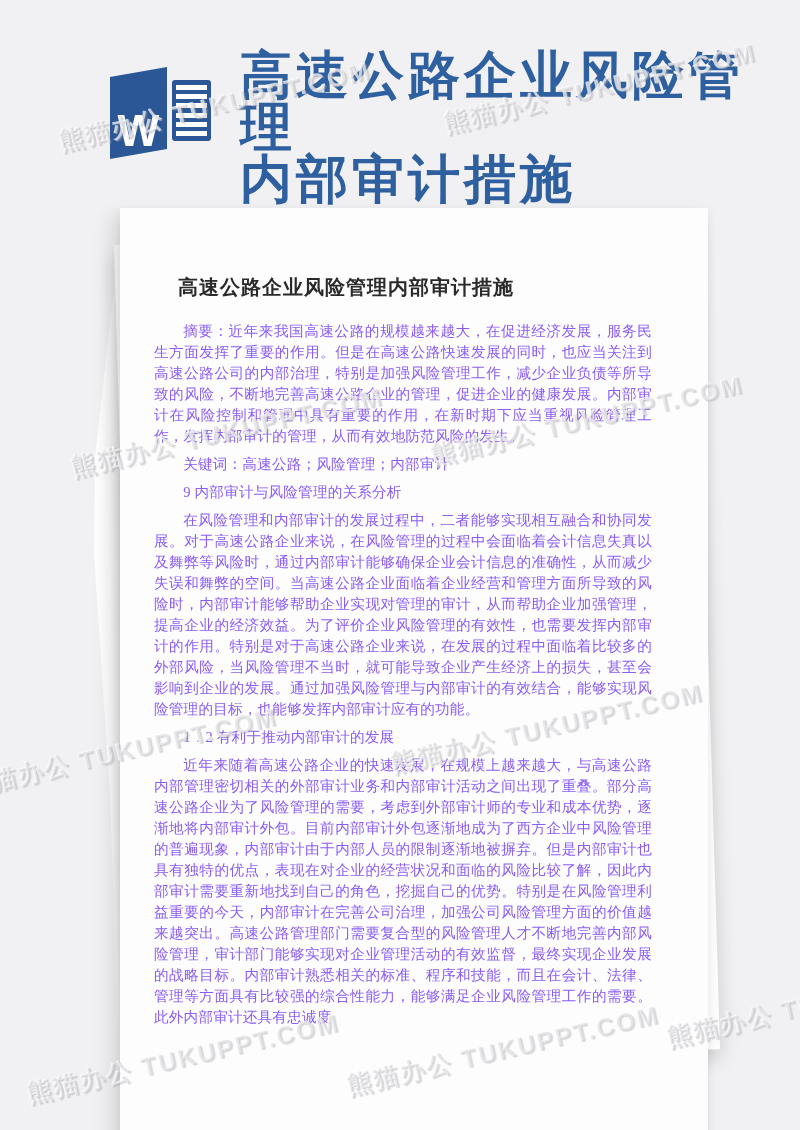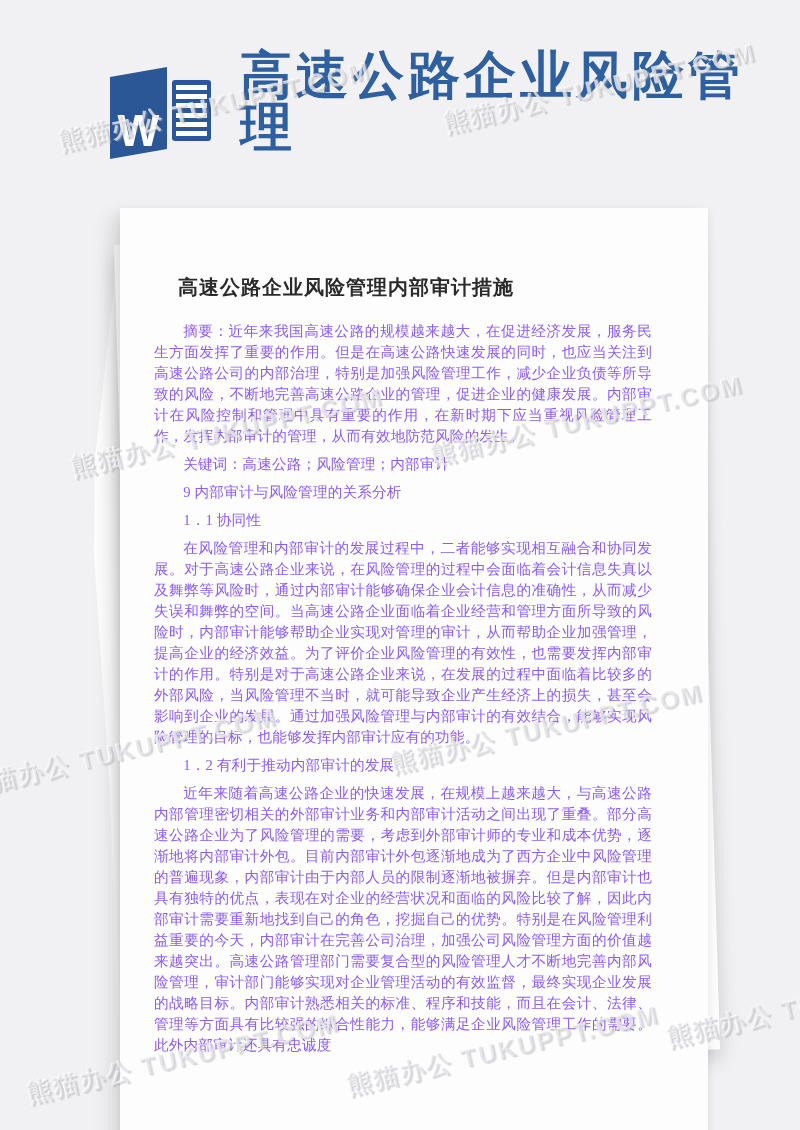--- a/index.html
+++ b/index.html
@@ -79,32 +79,32 @@
   <div class="word-icon">
     <div class="w-panel">
       <span class="w-letter">W</span>
     </div>
     <div class="doc-sheet">
       <div class="doc-lines"></div>
     </div>
   </div>
   <div class="header-title">
     <span>高速公路企业风险管理</span>
+    <span>内部审计措施</span>
   </div>
 </div>
 
 <div class="sheet-b"></div>
 <div class="sheet-c"></div>
 
 <div class="doc-page">
   <h1 class="doc-title">高速公路企业风险管理内部审计措施</h1>
   <p class="block">摘要：近年来我国高速公路的规模越来越大，在促进经济发展，服务民生方面发挥了重要的作用。但是在高速公路快速发展的同时，也应当关注到高速公路公司的内部治理，特别是加强风险管理工作，减少企业负债等所导致的风险，不断地完善高速公路企业的管理，促进企业的健康发展。内部审计在风险控制和管理中具有重要的作用，在新时期下应当重视风险管理工作，发挥内部审计的管理，从而有效地防范风险的发生。</p>
   <p class="block">关键词：高速公路；风险管理；内部审计</p>
   <p class="block">9 内部审计与风险管理的关系分析</p>
-  <p class="block">1．1 协同性</p>
   <p class="block">在风险管理和内部审计的发展过程中，二者能够实现相互融合和协同发展。对于高速公路企业来说，在风险管理的过程中会面临着会计信息失真以及舞弊等风险时，通过内部审计能够确保企业会计信息的准确性，从而减少失误和舞弊的空间。当高速公路企业面临着企业经营和管理方面所导致的风险时，内部审计能够帮助企业实现对管理的审计，从而帮助企业加强管理，提高企业的经济效益。为了评价企业风险管理的有效性，也需要发挥内部审计的作用。特别是对于高速公路企业来说，在发展的过程中面临着比较多的外部风险，当风险管理不当时，就可能导致企业产生经济上的损失，甚至会影响到企业的发展。通过加强风险管理与内部审计的有效结合，能够实现风险管理的目标，也能够发挥内部审计应有的功能。</p>
   <p class="block">1．2 有利于推动内部审计的发展</p>
   <p class="block">近年来随着高速公路企业的快速发展，在规模上越来越大，与高速公路内部管理密切相关的外部审计业务和内部审计活动之间出现了重叠。部分高速公路企业为了风险管理的需要，考虑到外部审计师的专业和成本优势，逐渐地将内部审计外包。目前内部审计外包逐渐地成为了西方企业中风险管理的普遍现象，内部审计由于内部人员的限制逐渐地被摒弃。但是内部审计也具有独特的优点，表现在对企业的经营状况和面临的风险比较了解，因此内部审计需要重新地找到自己的角色，挖掘自己的优势。特别是在风险管理利益重要的今天，内部审计在完善公司治理，加强公司风险管理方面的价值越来越突出。高速公路管理部门需要复合型的风险管理人才不断地完善内部风险管理，审计部门能够实现对企业管理活动的有效监督，最终实现企业发展的战略目标。内部审计熟悉相关的标准、程序和技能，而且在会计、法律、管理等方面具有比较强的综合性能力，能够满足企业风险管理工作的需要。此外内部审计还具有忠诚度</p>
 </div>
 
 <div class="wm-layer">
   <span class="wm" style="left:60px;top:126px;">熊猫办公 TUKUPPT.COM</span>
   <span class="wm" style="left:445px;top:108px;">熊猫办公 TUKUPPT.COM</span>
   <span class="wm" style="left:72px;top:452px;">熊猫办公 TUKUPPT.COM</span>
   <span class="wm" style="left:432px;top:440px;">熊猫办公 TUKUPPT.COM</span>

